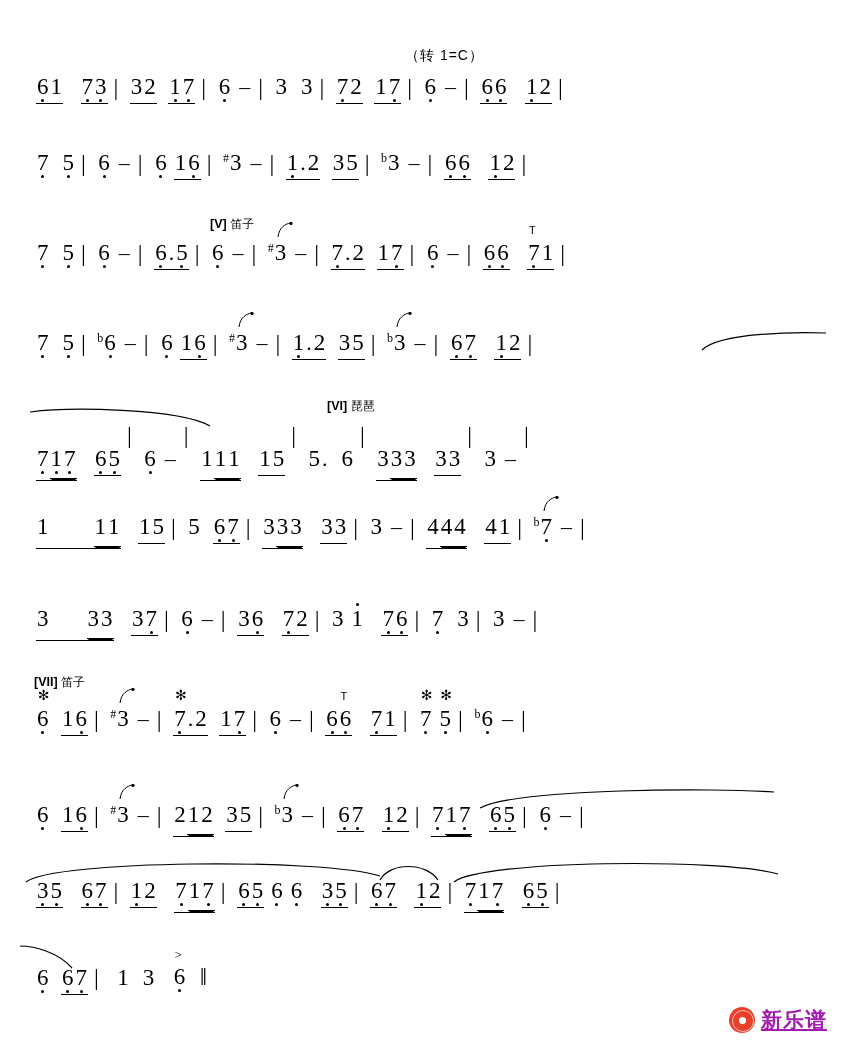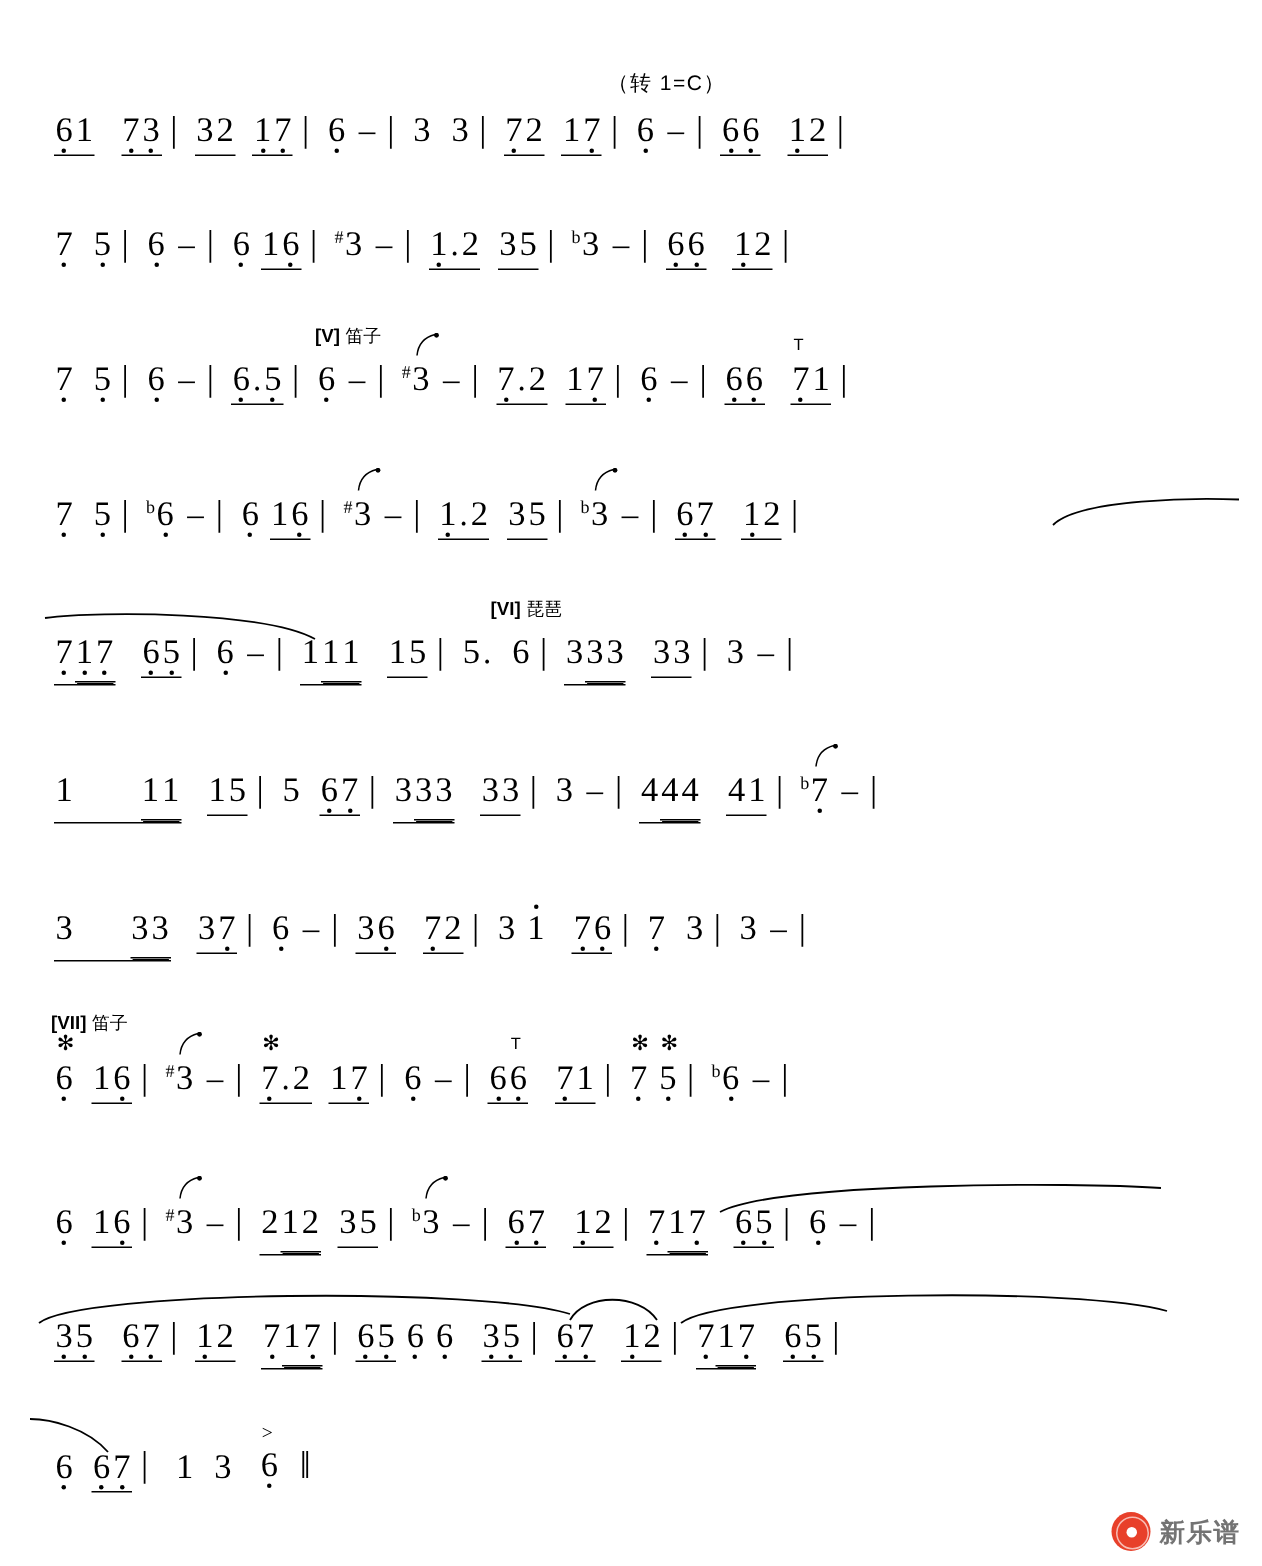--- a/index.html
+++ b/index.html
@@ -192,25 +192,26 @@
   }
   .logo-disc::before {
     content: "";
     position: absolute;
     left: 3px; top: 3px;
     width: 20px; height: 20px;
     border-radius: 50%;
     border: 1.5px solid rgba(255,255,255,.65);
   }
   .logo-text {
-    font-size: 17px;
+    font-size: 21px;
     font-weight: bold;
-    color: #737373;
+    color: #a21caf;
     font-family: "Liberation Sans", sans-serif;
     letter-spacing: 1px;
+    text-decoration: underline;
   }
 </style>
 </head>
 <body>
 
 <div class="sheet">
 
   <div class="header-note">（转 1=C）</div>
 
   <div class="staff-row" style="top:72px;">
@@ -294,21 +295,21 @@
     <div class="marker" style="left:295px; top:-22px;margin-left:32px;">
       <span>[VI]</span> <span class="lbl">琵琶</span>
     </div>
     <div class="row-inner">
       <span class="ubox u1"><span class="note dotlo">7</span><span class="ubox u1" style="padding-bottom:4px; box-shadow:0 3px 0 -1.4px #000;"><span class="note dotlo">1</span><span class="note dotlo">7</span></span></span><span class="sp"></span>
       <span class="ubox u1"><span class="note dotlo">6</span><span class="note dotlo">5</span></span><span class="bar">|</span>
       <span class="note dotlo">6</span><span class="sp-s"></span><span class="dash">–</span><span class="bar">|</span>
       <span class="ubox u1"><span class="note">1</span><span class="ubox u1" style="padding-bottom:4px; box-shadow:0 3px 0 -1.4px #000;"><span class="note">1</span><span class="note">1</span></span></span><span class="sp"></span>
       <span class="ubox u1"><span class="note">1</span><span class="note">5</span></span><span class="bar">|</span>
       <span class="note">5</span><span class="augdot">.</span><span class="sp"></span><span class="note">6</span><span class="bar">|</span>
-      <span class="ubox u1"><span class="note">3</span><span class="ubox u1" style="padding-bottom:4px; box-shadow:0 3px 0 -1.4px #000;"><span class="note">3</span><span class="note">3</span></span></span><span class="sp"></span>
+      <span class="ubox u1"><span class="note">3</span><span class="ubox u1" style="padding-bottom:4px; box-shadow:0 3px 0 -1.4px #000;margin-top:24px;"><span class="note">3</span><span class="note">3</span></span></span><span class="sp"></span>
       <span class="ubox u1"><span class="note">3</span><span class="note">3</span></span><span class="bar">|</span>
       <span class="note">3</span><span class="sp-s"></span><span class="dash">–</span><span class="bar">|</span>
     </div>
   </div>
 
   <div class="staff-row" style="top:512px;">
     <div class="row-inner">
       <span class="ubox u1"><span class="note">1</span><span class="ubox u1" style="padding-bottom:4px; box-shadow:0 3px 0 -1.4px #000;margin-left:44px;"><span class="note">1</span><span class="note">1</span></span></span><span class="sp"></span>
       <span class="ubox u1"><span class="note">1</span><span class="note">5</span></span><span class="bar">|</span>
       <span class="note">5</span><span class="sp"></span><span class="ubox u1"><span class="note dotlo">6</span><span class="note dotlo">7</span></span><span class="bar">|</span>

